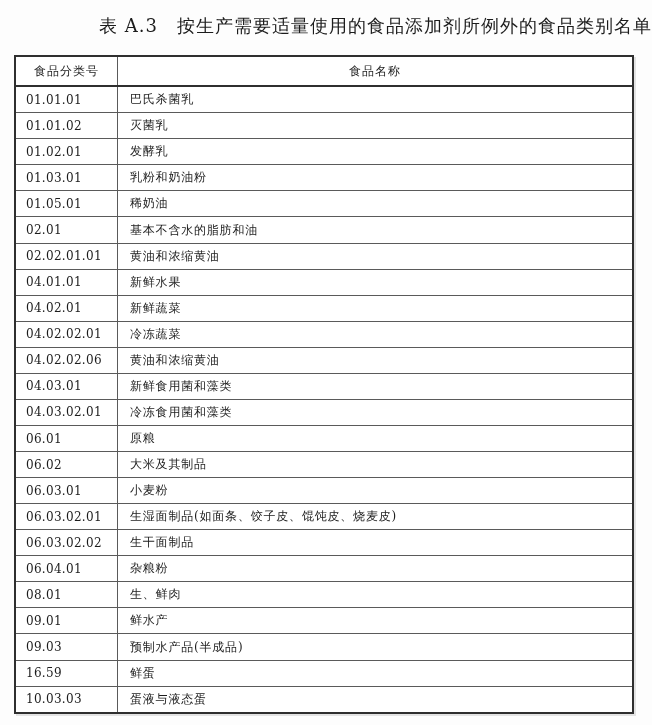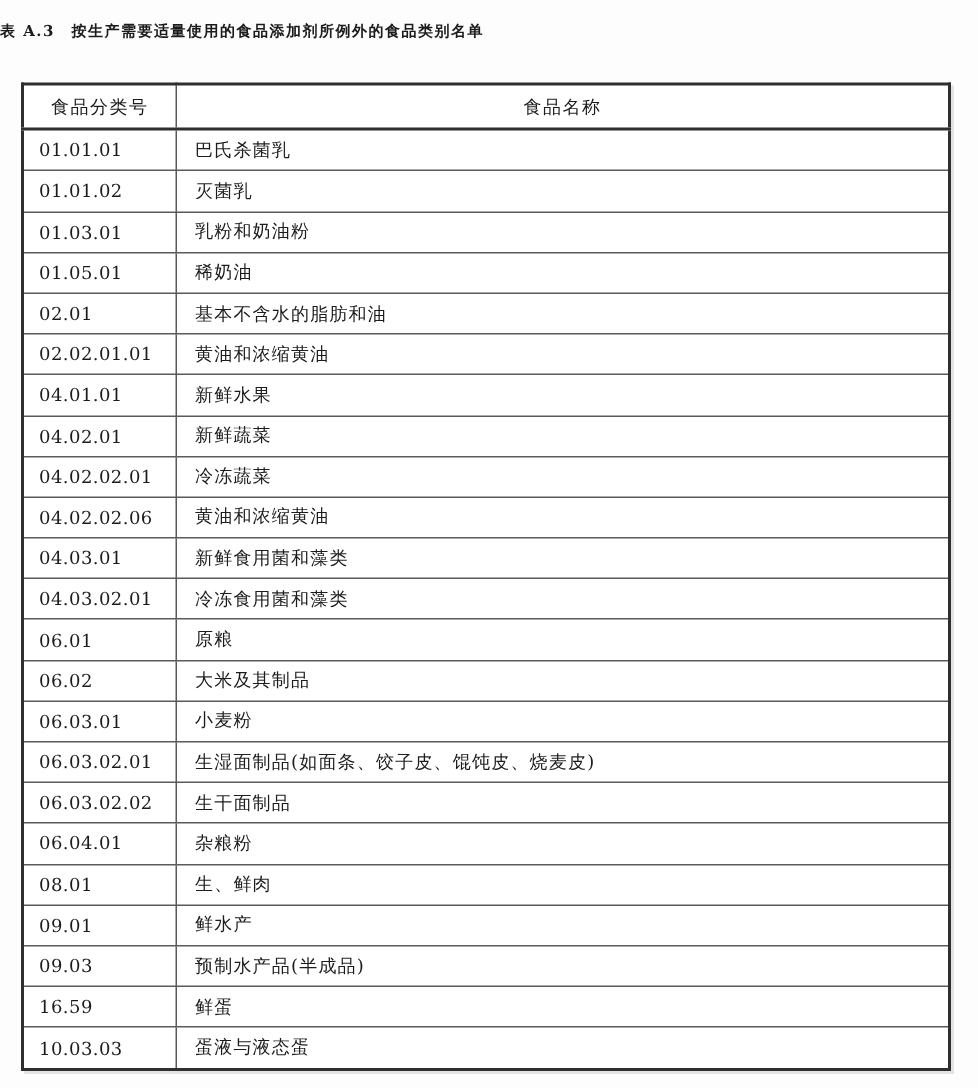--- a/index.html
+++ b/index.html
@@ -14,23 +14,23 @@
     background: #fdfdfd;
     font-family: "DejaVu Serif", "Liberation Serif", serif;
     color: #1c1c1c;
     overflow: hidden;
   }
   .title {
     position: absolute;
     top: 14px;
     left: 0;
     width: 100%;
-    text-align: left;
-    font-size: 10px;
-    font-weight: bold;
+    text-align: right;
+    font-size: 18px;
+    font-weight: normal;
     letter-spacing: 1px;
     white-space: nowrap;
   }
   table.food-table {
     position: absolute;
     left: 14px;
     top: 55px;
     width: 620px;
     height: 659px;
     border-collapse: collapse;
@@ -84,20 +84,24 @@
       </tr>
     </thead>
     <tbody>
         <tr>
           <td class="code">01.01.01</td>
           <td class="name">巴氏杀菌乳</td>
         </tr>
         <tr>
           <td class="code">01.01.02</td>
           <td class="name">灭菌乳</td>
+        </tr>
+        <tr>
+          <td class="code">01.02.01</td>
+          <td class="name">发酵乳</td>
         </tr>
         <tr>
           <td class="code">01.03.01</td>
           <td class="name">乳粉和奶油粉</td>
         </tr>
         <tr>
           <td class="code">01.05.01</td>
           <td class="name">稀奶油</td>
         </tr>
         <tr>

